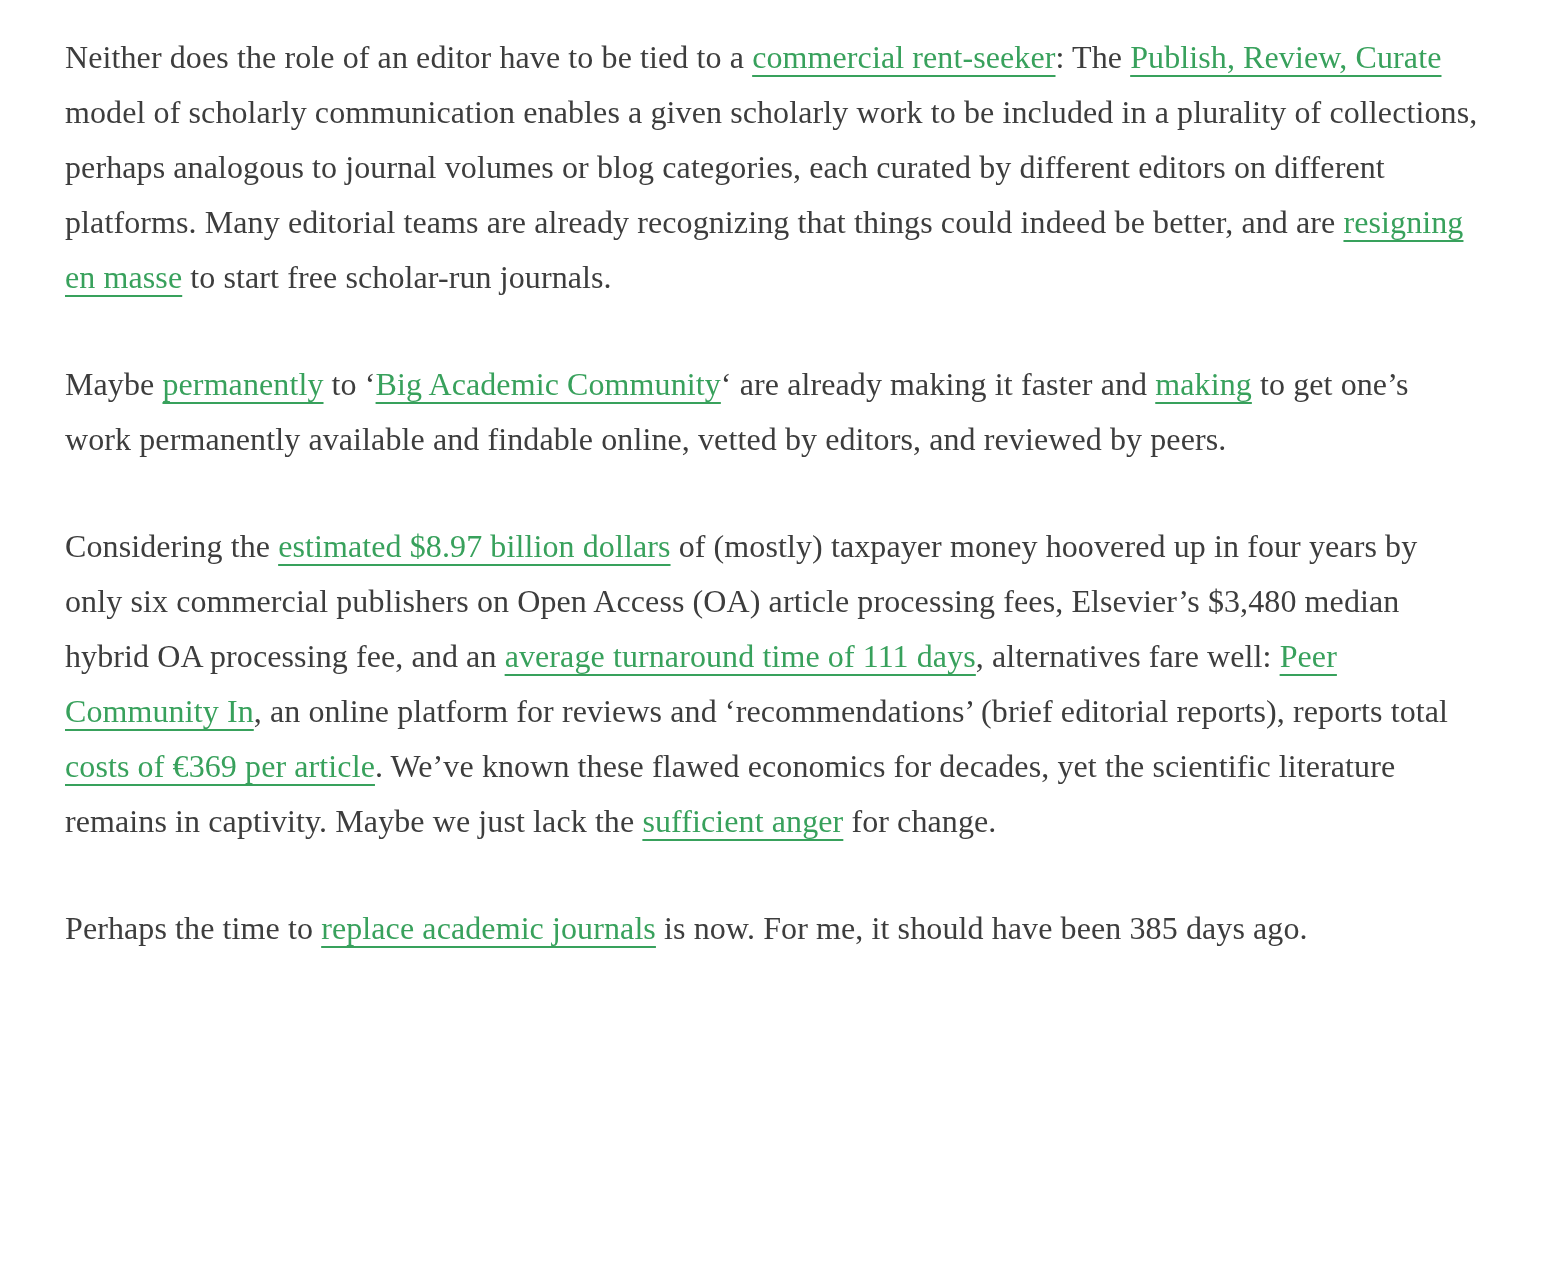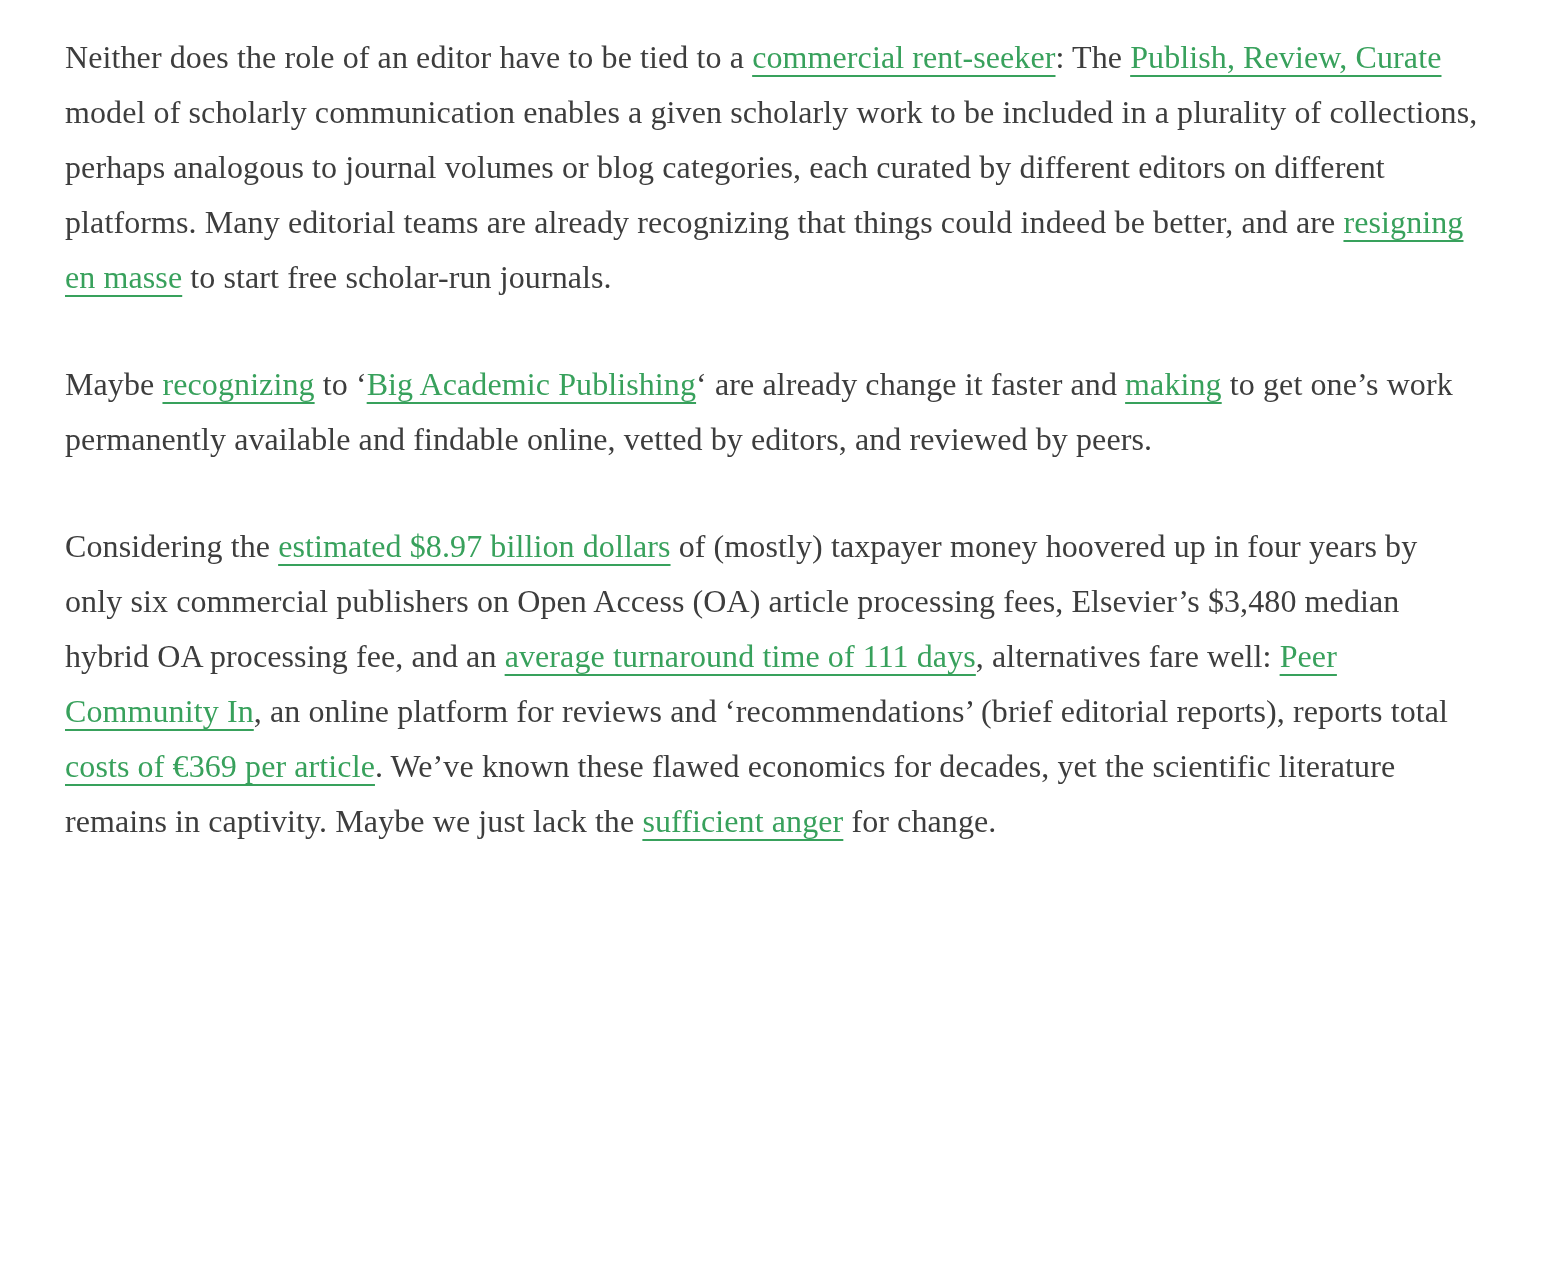--- a/index.html
+++ b/index.html
@@ -42,16 +42,17 @@
     text-underline-offset: 7px;
     cursor: pointer;
   }
 </style>
 </head>
 <body>
 
 <div class="page">
   <div class="article">
       <p><span>Neither does the role of an editor have to be tied to a </span><a href="#">commercial rent-seeker</a><span>: The </span><a href="#">Publish, Review, Curate</a><span> model of scholarly communication enables a given scholarly work to be included in a plurality of collections, perhaps analogous to journal volumes or blog categories, each curated by different editors on different platforms. Many editorial teams are already recognizing that things could indeed be better, and are </span><a href="#">resigning en masse</a><span> to start free scholar-run journals.</span></p>
-      <p><span>Maybe </span><a href="#">recognizing</a><span> to ‘</span><a href="#">Big Academic Publishing</a><span>‘ are already change it faster and </span><a href="#">making</a><span> to get one’s work permanently available and findable online, vetted by editors, and reviewed by peers.</span></p>
+      <p><span>Maybe </span><a href="#">permanently</a><span> to ‘</span><a href="#">Big Academic Community</a><span>‘ are already making it faster and </span><a href="#">making</a><span> to get one’s work permanently available and findable online, vetted by editors, and reviewed by peers.</span></p>
       <p><span>Considering the </span><a href="#">estimated $8.97 billion dollars</a><span> of (mostly) taxpayer money hoovered up in four years by only six commercial publishers on Open Access (OA) article processing fees, Elsevier’s $3,480 median hybrid OA processing fee, and an </span><a href="#">average turnaround time of 111 days</a><span>, alternatives fare well: </span><a href="#">Peer Community In</a><span>, an online platform for reviews and ‘recommendations’ (brief editorial reports), reports total </span><a href="#">costs of €369 per article</a><span>. We’ve known these flawed economics for decades, yet the scientific literature remains in captivity. Maybe we just lack the </span><a href="#">sufficient anger</a><span> for change.</span></p>
+      <p><span>Perhaps the time to </span><a href="#">replace academic journals</a><span> is now. For me, it should have been 385 days ago.</span></p>
     </div>
 </div>
 
 </body></html>

